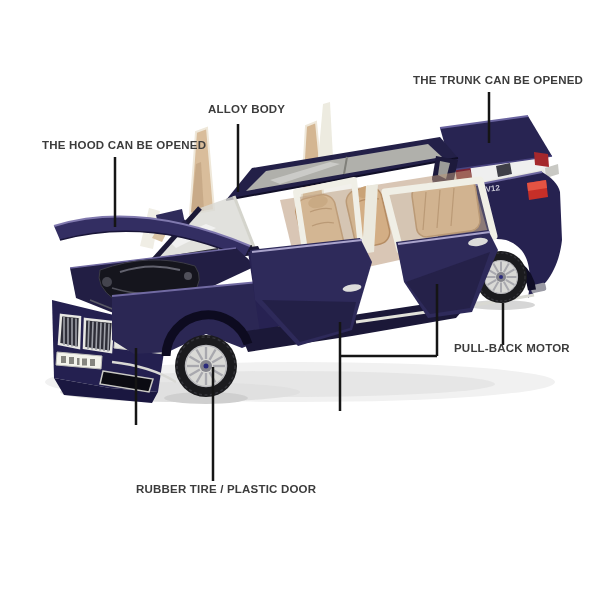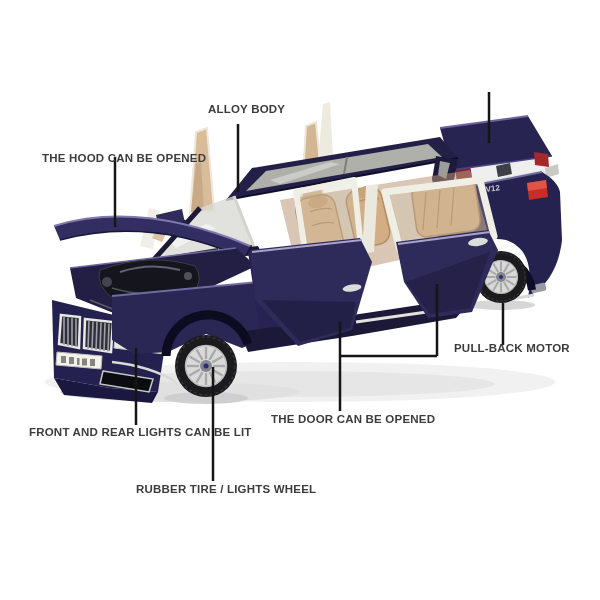--- a/index.html
+++ b/index.html
@@ -201,20 +201,19 @@
     <line x1="115" y1="157" x2="115" y2="227"></line>
     <line x1="238" y1="124" x2="238" y2="192"></line>
     <line x1="489" y1="92" x2="489" y2="143"></line>
     <line x1="503" y1="303" x2="503" y2="345"></line>
     <line x1="136" y1="348" x2="136" y2="425"></line>
     <line x1="213" y1="367" x2="213" y2="481"></line>
     <path d="M340,322 L340,411 M340,356 L437,356 M437,284 L437,356" fill="none"></path>
   </g>
 </svg>
 
-  <div class="callout" style="left:42px;top:152px">THE HOOD CAN BE OPENED</div>
+  <div class="callout" style="left:42px;top:139px">THE HOOD CAN BE OPENED</div>
   <div class="callout" style="left:208px;top:103px">ALLOY BODY</div>
+  <div class="callout" style="left:413px;top:74px">THE TRUNK CAN BE OPENED</div>
   <div class="callout" style="left:454px;top:342px">PULL-BACK MOTOR</div>
-  <div class="callout" style="left:271px;top:413px">THE DOOR CAN BE OPENED</div>
-  <div class="callout" style="left:29px;top:426px">FRONT AND REAR LIGHTS CAN BE LIT</div>
-  <div class="callout" style="left:136px;top:483px">RUBBER TIRE / LIGHTS WHEEL</div>
+  <div class="callout" style="left:136px;top:483px">RUBBER TIRE / PLASTIC DOOR</div>
 
 </div>
 
 </body></html>

